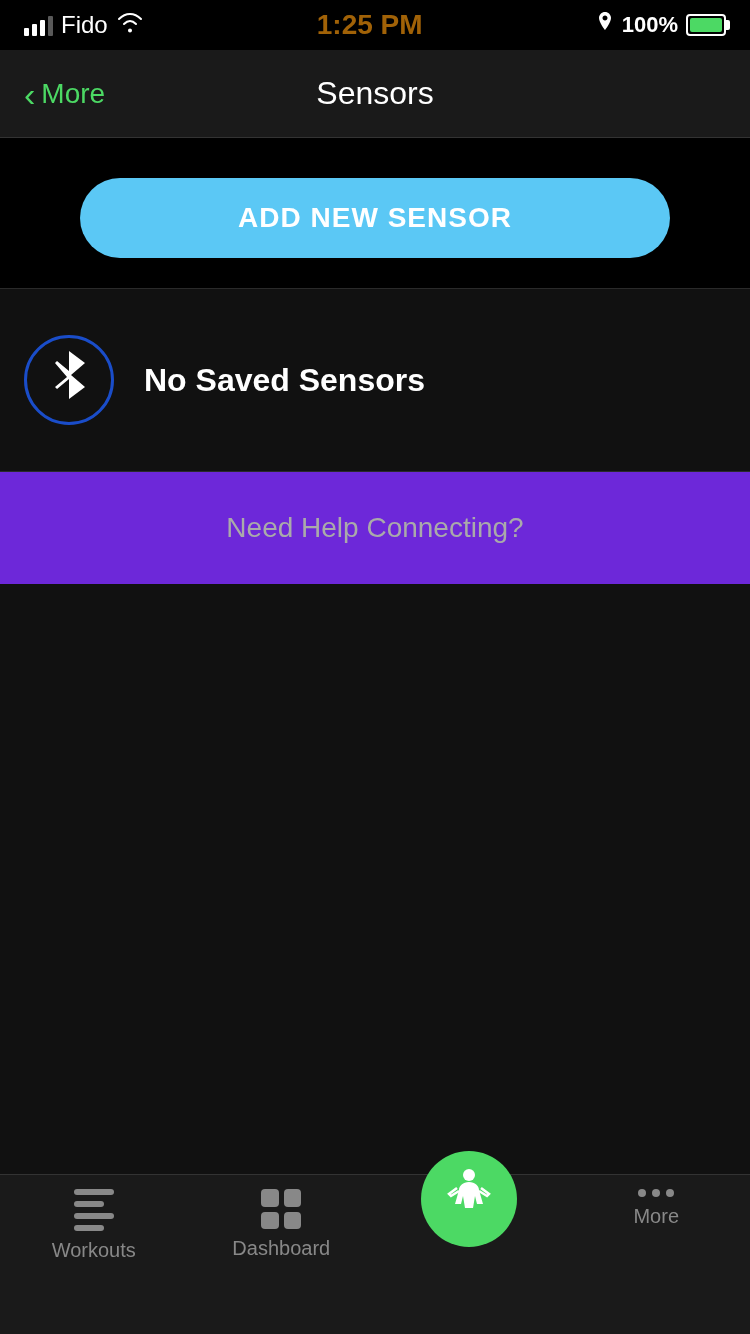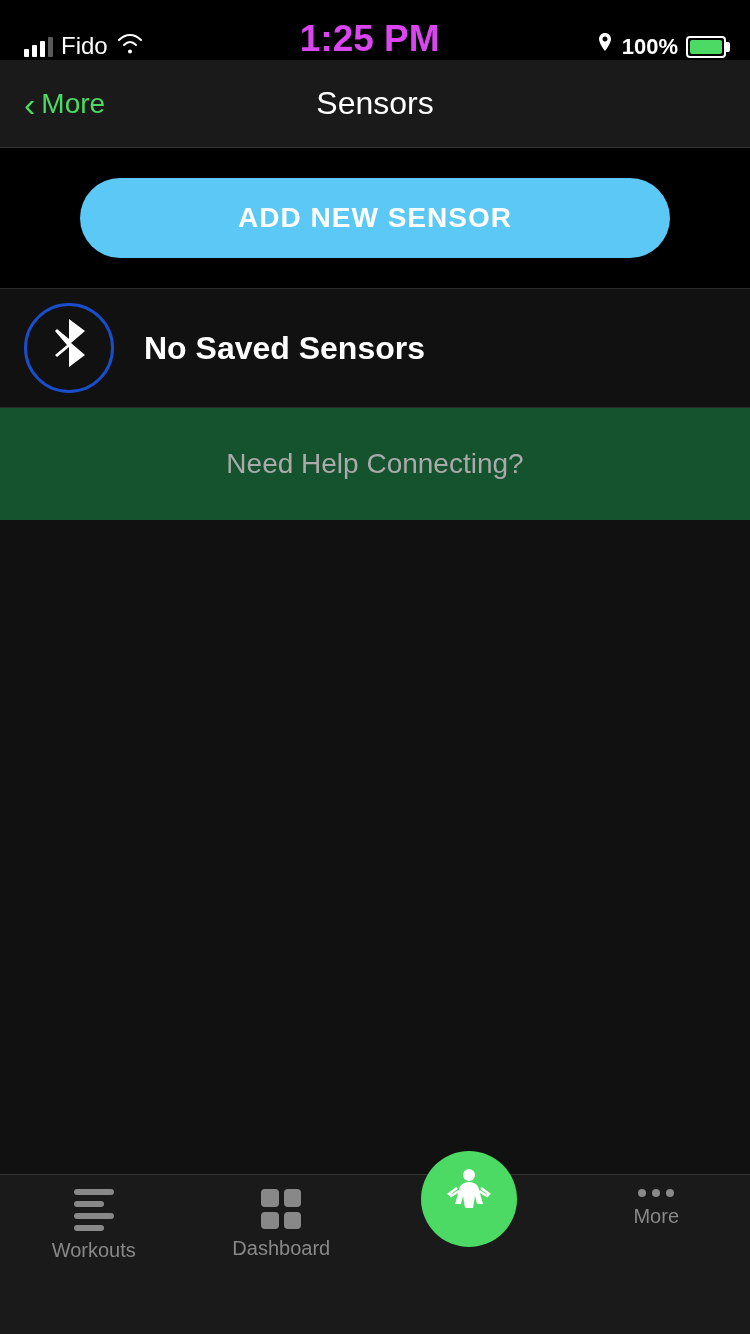--- a/index.html
+++ b/index.html
@@ -10,24 +10,24 @@
       height: 1334px;
       background: #000;
       font-family: -apple-system, 'SF Pro Display', 'Helvetica Neue', sans-serif;
       color: #fff;
       overflow: hidden;
       position: relative;
     }
 
     
     .status-bar {
-      height: 60px;
+      height: 50px;
       background: #000;
       display: flex;
-      align-items: flex-end;
+      align-items: center;
       justify-content: space-between;
       padding: 0 24px;
     }
     .status-left {
       display: flex;
       align-items: center;
       gap: 8px;
       font-size: 24px;
       font-weight: 600;
     }
@@ -48,23 +48,23 @@
     .signal-bars span:nth-child(4) { height: 20px; opacity: 0.35; }
     .carrier {
       font-size: 24px;
       font-weight: 500;
       color: #fff;
     }
     .wifi-icon {
       font-size: 22px;
     }
     .status-center {
-      font-size: 37px;
+      font-size: 28px;
       font-weight: 600;
-      color: #d946ef;
+      color: #a16207;
     }
     .status-right {
       display: flex;
       align-items: center;
       gap: 8px;
       font-size: 22px;
     }
     .location-icon {
       font-size: 20px;
       color: #fff;
@@ -151,21 +151,21 @@
       color: #fff;
       letter-spacing: 1px;
       cursor: pointer;
       text-transform: uppercase;
     }
 
     
     .sensor-list-section {
       background: #111;
       border-bottom: 1px solid #2a2a2a;
-      padding: 14px 24px;
+      padding: 46px 24px;
       display: flex;
       align-items: center;
       gap: 30px;
     }
     .bluetooth-icon-wrapper {
       width: 90px;
       height: 90px;
       border-radius: 50%;
       background: #111;
       border: 3px solid #1a4dc9;
@@ -180,21 +180,21 @@
     }
     .no-sensors-text {
       font-size: 32px;
       font-weight: 700;
       color: #fff;
     }
 
     
     .help-section {
       padding: 40px 24px;
-      background: #14532d;
+      background: #6d28d9;
       display: flex;
       justify-content: center;
     }
     .help-text {
       font-size: 28px;
       color: #aaa;
       text-align: center;
     }
 
     

